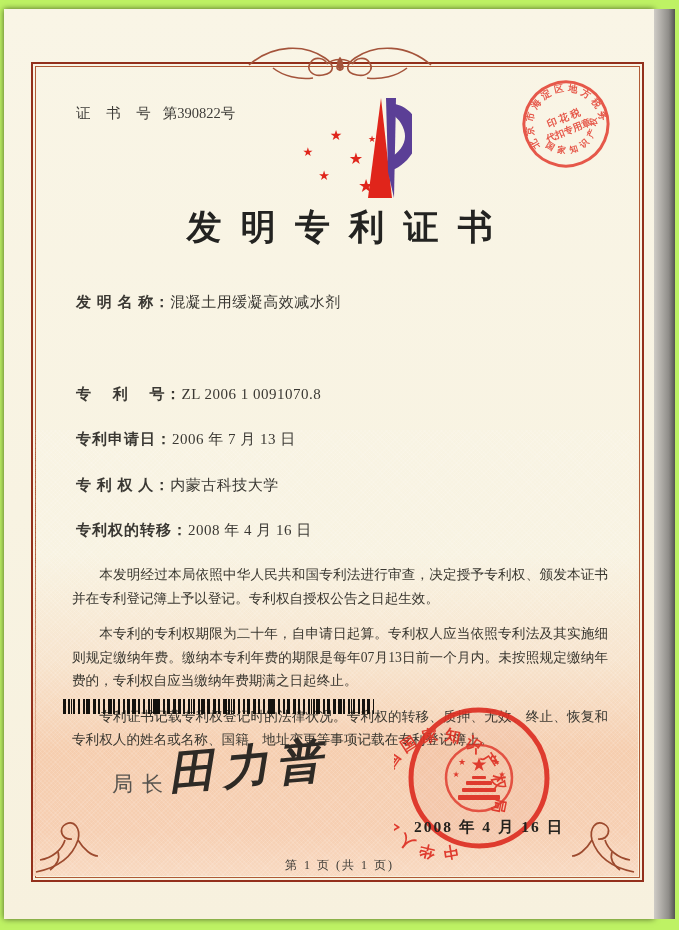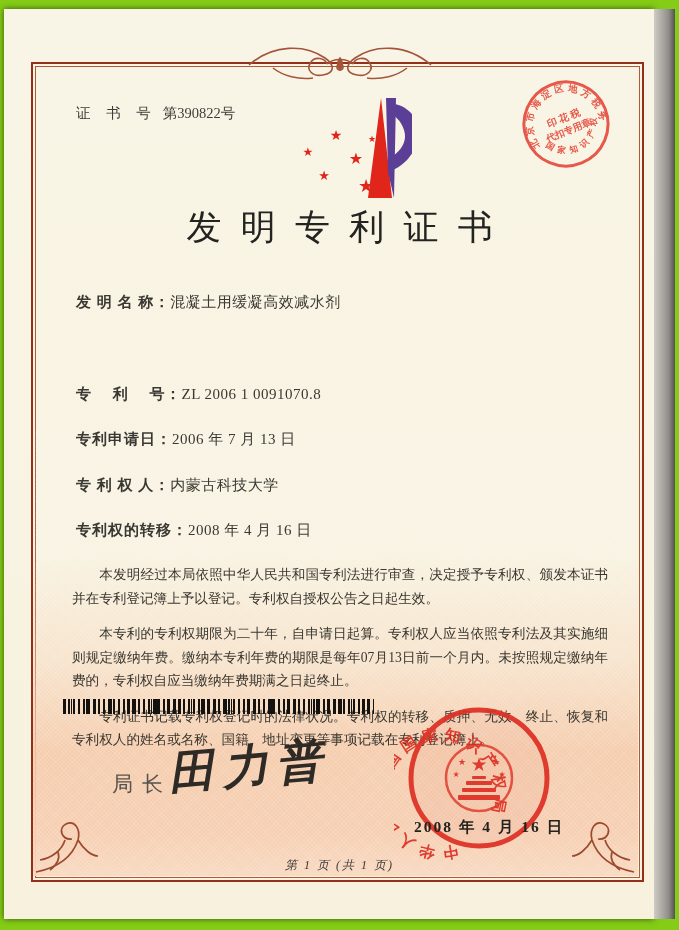--- a/index.html
+++ b/index.html
@@ -1,16 +1,16 @@
 <!DOCTYPE html>
 <html><head>
 <meta charset="utf-8">
 <style>
   html,body{margin:0;padding:0;background:#1d1d1f;}
-  .shot{position:relative;width:679px;height:930px;background:#84cc16;overflow:hidden;
+  .shot{position:relative;width:679px;height:930px;background:#bef264;overflow:hidden;
         font-family:"Liberation Serif","DejaVu Serif",serif;}
   
   .paper{position:absolute;left:4px;top:9px;width:650px;height:910px;
          background:linear-gradient(180deg,#f9f5e6 0%,#f8f3e2 55%,#f7f1de 100%);
          box-shadow:0 0 6px rgba(0,0,0,.6);}
   .scan-strip{position:absolute;left:654px;top:9px;width:21px;height:910px;
          background:linear-gradient(90deg,#cfccc6,#8f8d89 70%,#55534f);}
   
   .frame{position:absolute;left:31px;top:62px;width:609px;height:816px;
          border:2px solid #93301c;}
@@ -20,40 +20,40 @@
         background:
           repeating-linear-gradient(45deg,rgba(255,255,255,.10) 0 1px,rgba(255,255,255,0) 1px 3px),
           repeating-linear-gradient(-45deg,rgba(255,255,255,.10) 0 1px,rgba(255,255,255,0) 1px 3px),
           linear-gradient(180deg,rgba(246,215,190,0) 0%,rgba(246,213,186,0) 28%,
             rgba(246,206,176,.40) 52%,rgba(245,199,166,.85) 72%,
             rgba(246,205,176,.95) 90%,rgba(248,215,190,.92) 100%);
         pointer-events:none;}
   .txt{position:absolute;color:#3b3934;}
   .certno{left:76px;top:104px;font-size:14.5px;color:#3e3c38;}
   .certno .lbl{letter-spacing:6px;margin-right:6px;}
-  .title{left:0;right:0;top:204px;text-align:center;font-size:35px;font-weight:400;
+  .title{left:0;right:0;top:204px;text-align:center;font-size:35px;font-weight:700;
          color:#232321;letter-spacing:.55em;text-indent:.55em;}
   .frow{left:76px;font-size:15px;color:#3a3833;width:520px;}
   .frow .f-label{display:inline-block;letter-spacing:1px;font-weight:bold;}
   .frow .f-value{letter-spacing:.5px;}
   .paras{left:60px;top:551px;width:560px;font-size:13.6px;line-height:1.73;
          text-align:justify;color:#38362f;}
   .paras p{margin:12px;text-indent:2em;}
   .barcode{position:absolute;left:63px;top:699px;width:311px;height:15px;
         background:
           repeating-linear-gradient(90deg,#14120e 0 2px,transparent 2px 5px),
           repeating-linear-gradient(90deg,#14120e 0 1px,transparent 1px 8px),
           repeating-linear-gradient(90deg,#14120e 0 3px,transparent 3px 23px);}
   .dir{left:112px;top:770px;font-size:21px;letter-spacing:9px;color:#56534e;}
   .sig{left:168px;top:736px;font-size:46px;font-weight:700;color:#2e2a25;
        transform:rotate(-5deg);letter-spacing:8px;font-style:italic;}
   .issue-date{left:414px;top:817px;font-size:15.5px;font-weight:600;
        letter-spacing:2px;color:#24221e;z-index:6;}
   .footer{left:0;right:0;top:857px;text-align:center;font-size:12px;
-       letter-spacing:2px;color:#3c3a35;font-style:italic;}
+       letter-spacing:2px;color:#3c3a35;}
   .logo{position:absolute;left:268px;top:92px;width:144px;height:114px;}
   .tax-stamp{position:absolute;left:520px;top:78px;width:92px;height:92px;
        transform:rotate(-22deg);opacity:.9;}
   .big-seal{position:absolute;left:394px;top:693px;width:170px;height:170px;
        opacity:.92;z-index:5;}
   .orn-top{position:absolute;left:243px;top:40px;width:194px;height:48px;}
   .orn-bl{position:absolute;left:30px;top:806px;width:72px;height:72px;}
   .orn-br{position:absolute;left:568px;top:806px;width:72px;height:72px;transform:scaleX(-1);}
   svg text{font-family:"Liberation Serif","DejaVu Serif",serif;}
 </style>

